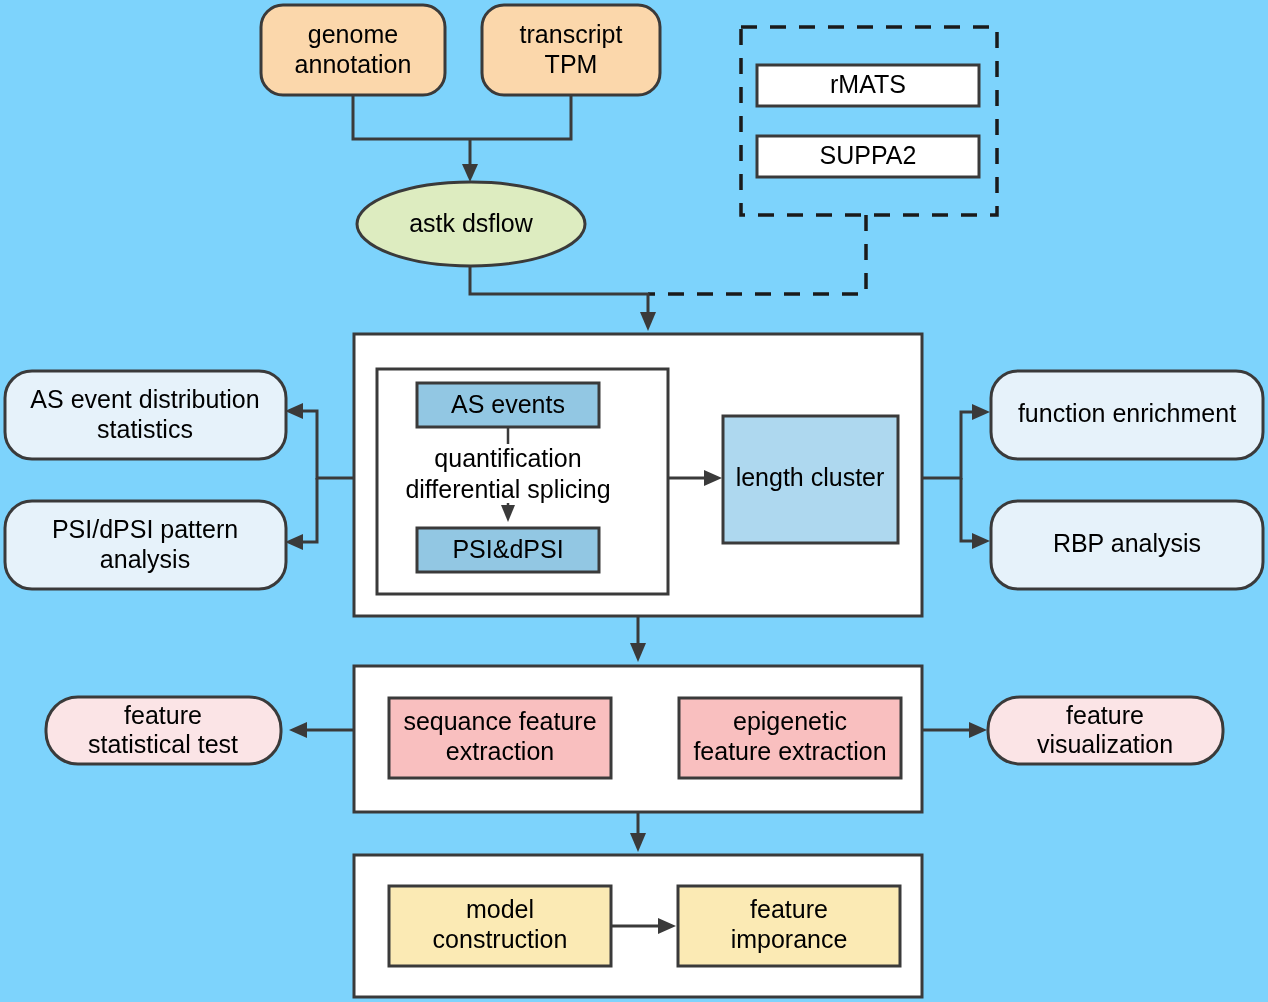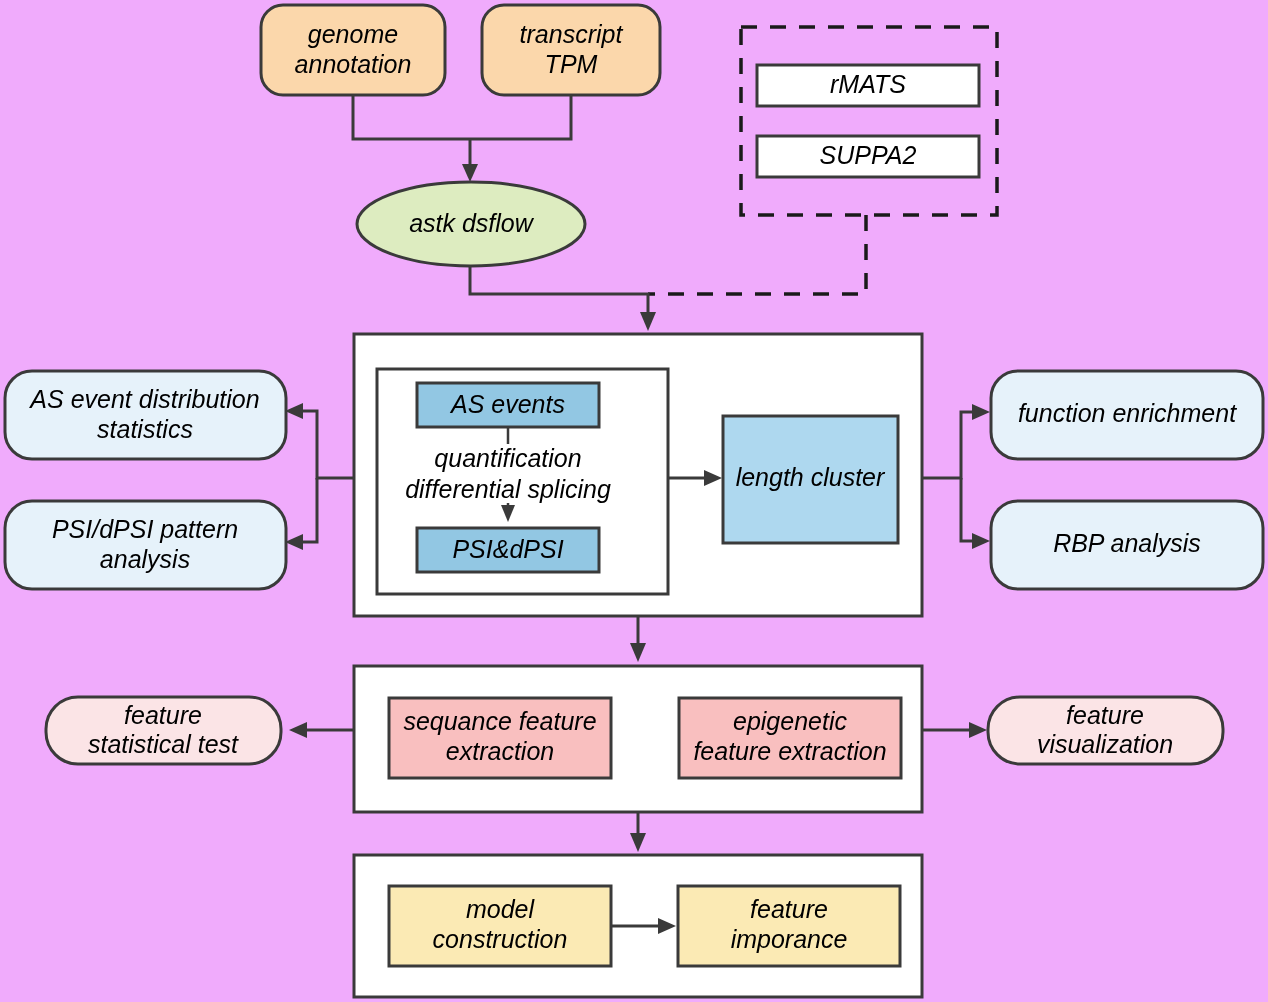--- a/index.html
+++ b/index.html
@@ -4,23 +4,22 @@
 <style>
   html, body {
     margin: 0;
     padding: 0;
     background: #ffffff;
   }
   #canvas {
     position: relative;
     width: 1268px;
     height: 1002px;
-    background: #f0abfc;
+    background: #7dd3fc;
     font-family: "Liberation Sans", sans-serif;
-    font-style: italic;
   }
   svg.diagram {
     position: absolute;
     top: 0;
     left: 0;
     width: 1268px;
     height: 1002px;
     overflow: visible;
   }
   .node-text {

